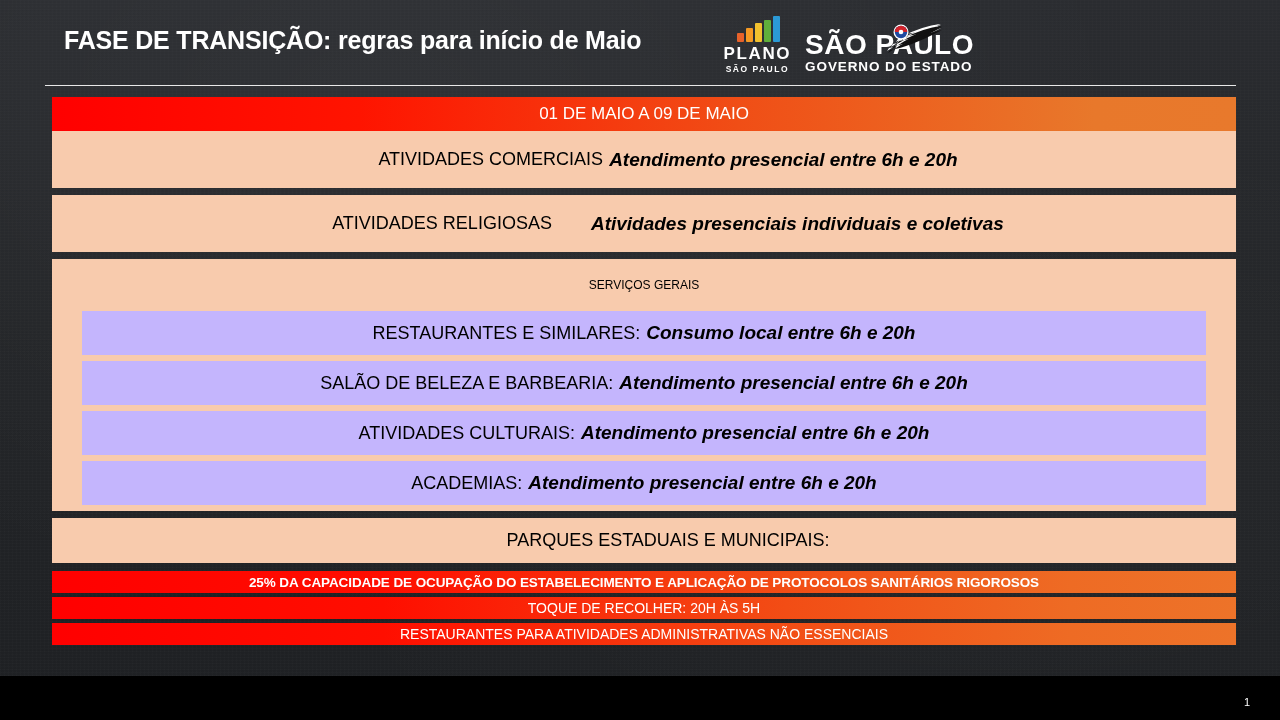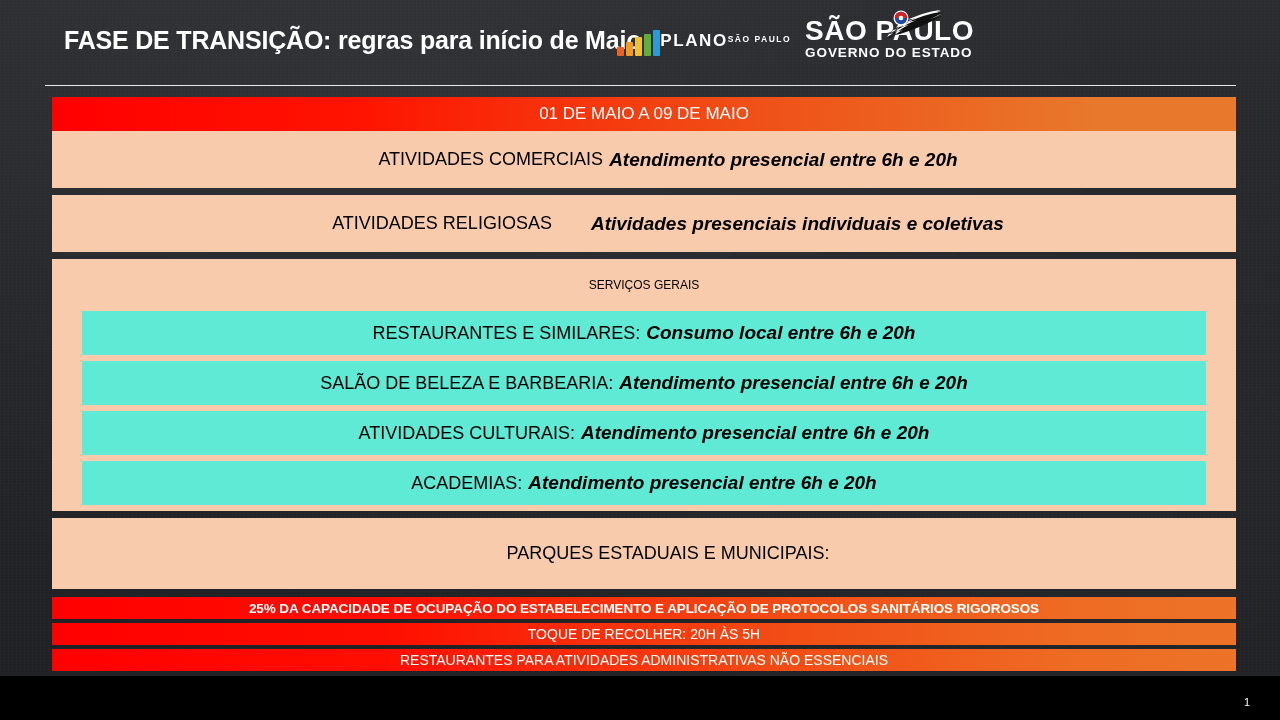--- a/index.html
+++ b/index.html
@@ -69,22 +69,22 @@
     position: absolute;
     right: 40px;
     top: 18px;
     display: flex;
     align-items: flex-end;
     gap: 14px;
   }
 
   #plano-logo {
     display: flex;
-    flex-direction: row;
-    align-items: flex-start;
+    flex-direction: column;
+    align-items: center;
     padding-bottom: 2px;
   }
   #plano-bars {
     display: flex;
     align-items: flex-end;
     gap: 2px;
     height: 24px;
     margin-left: 2px;
     margin-bottom: 3px;
   }
@@ -201,31 +201,31 @@
     height: 52px;
     display: flex;
     align-items: center;
     justify-content: center;
     color: #000;
     font-size: 12px;
   }
   .subrow {
     box-sizing: border-box;
     height: 44px;
-    background: #5eead4;
+    background: #c4b5fd;
     display: flex;
     align-items: center;
     justify-content: center;
     text-align: center;
     margin-bottom: 6px;
     color: #000;
   }
   .subrow:last-child { margin-bottom: 0; }
 
-  #row-parques { height: 71px; margin-bottom: 8px; }
+  #row-parques { height: 45px; margin-bottom: 8px; }
 
   
   .rule {
     box-sizing: border-box;
     height: 22px;
     display: flex;
     align-items: center;
     justify-content: center;
     text-align: center;
     color: #ffffff;

